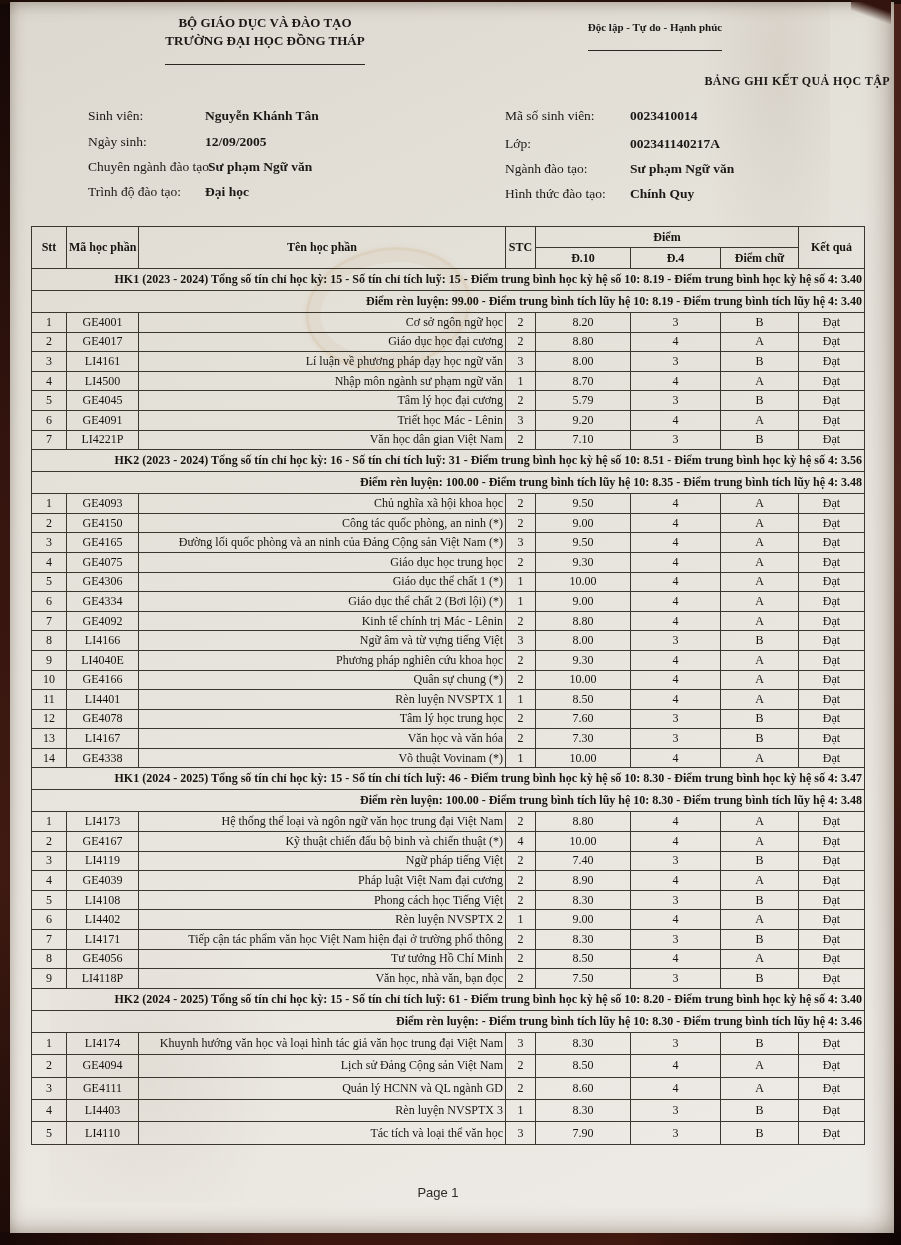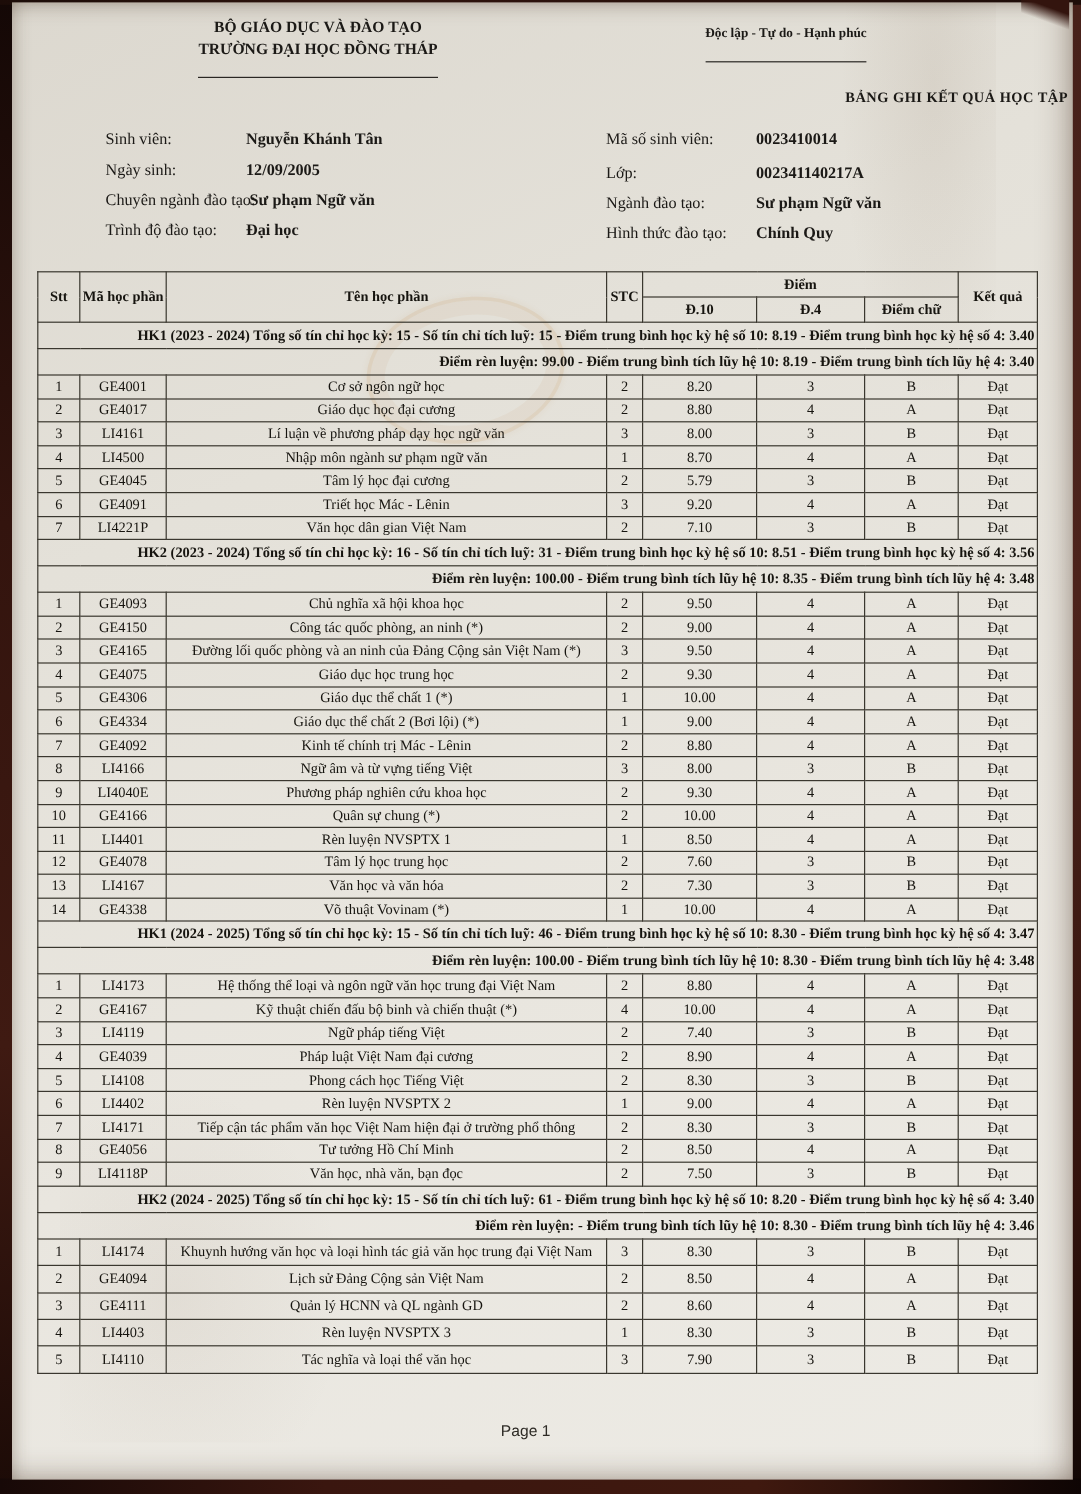--- a/index.html
+++ b/index.html
@@ -65,21 +65,21 @@
     padding:0 2px;vertical-align:middle;
   }
   table.grades thead th{font-weight:bold;text-align:center;height:20px;font-size:12px;}
   th.h-diem{font-size:13px;}
   td.summary-cell{
     height:21px;font-weight:bold;text-align:right;padding-left:5px;font-size:12px;
   }
   tr.course-row td{height:18.6px;}
   tr.course-row.tall td{height:21.4px;}
   td.c-stt,td.c-code,td.c-stc,td.c-d10,td.c-d4,td.c-letter,td.c-result{text-align:center;}
-  td.c-name{text-align:center;padding-left:7px;}
+  td.c-name{text-align:right;padding-left:7px;}
   
   .page-footer{position:absolute;left:0;top:1183px;width:856px;text-align:center;
     font-size:13px;color:#2e2b26;font-family:"Liberation Sans","DejaVu Sans",sans-serif;}
 </style>
 </head>
 <body>
 
 <div class="scene">
   <div class="edge-left"></div>
   <div class="edge-right"></div>
@@ -509,21 +509,21 @@
             <td class="c-name">Rèn luyện NVSPTX 3</td>
             <td class="c-stc">1</td>
             <td class="c-d10">8.30</td>
             <td class="c-d4">3</td>
             <td class="c-letter">B</td>
             <td class="c-result">Đạt</td>
           </tr>
           <tr class="course-row tall">
             <td class="c-stt">5</td>
             <td class="c-code">LI4110</td>
-            <td class="c-name">Tác nghĩa và loại thể văn học</td>
+            <td class="c-name">Tác tích và loại thể văn học</td>
             <td class="c-stc">3</td>
             <td class="c-d10">7.90</td>
             <td class="c-d4">3</td>
             <td class="c-letter">B</td>
             <td class="c-result">Đạt</td>
           </tr>
         </tbody>
     </table>
 
     <div class="page-footer">Page 1</div>

